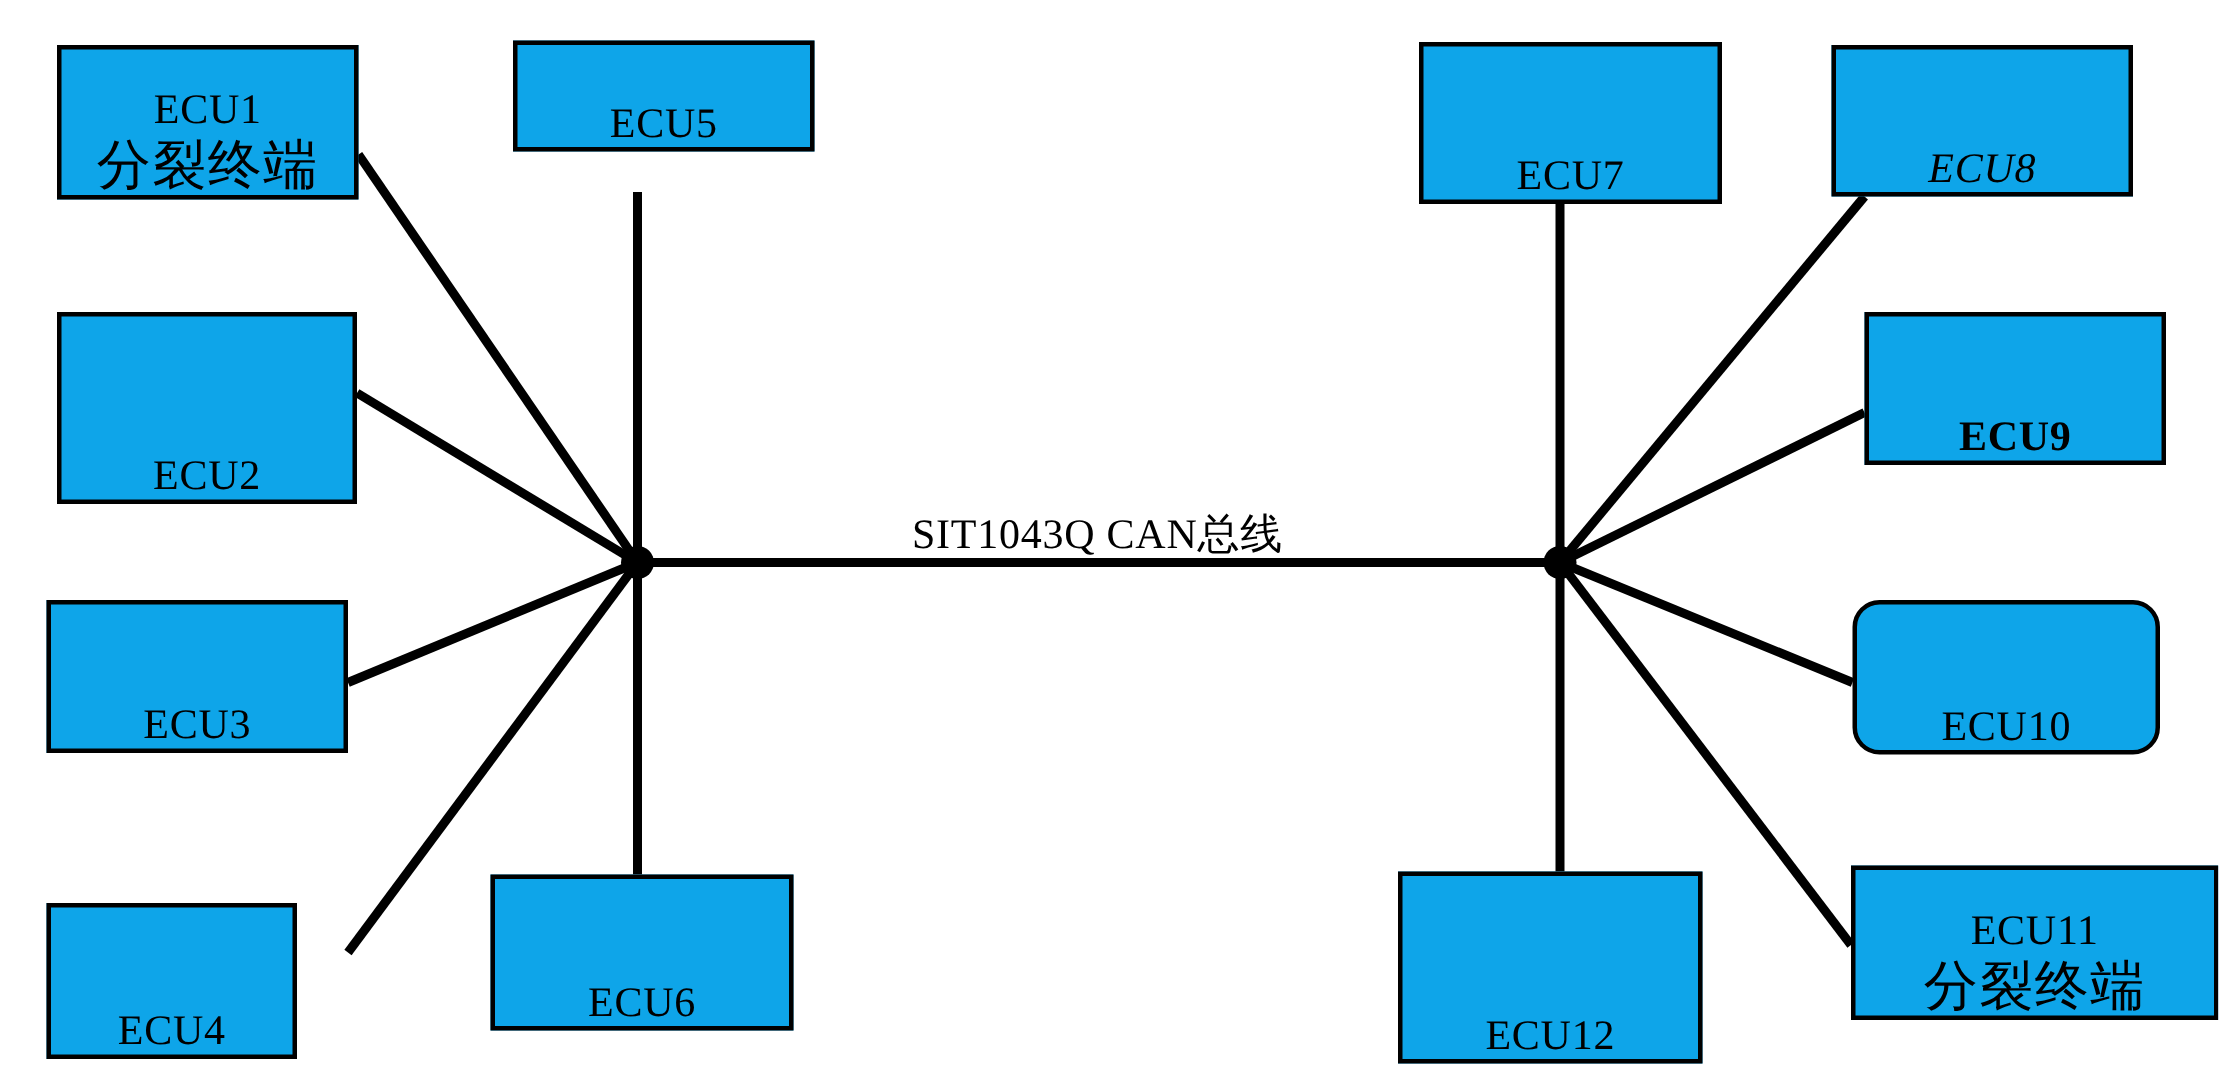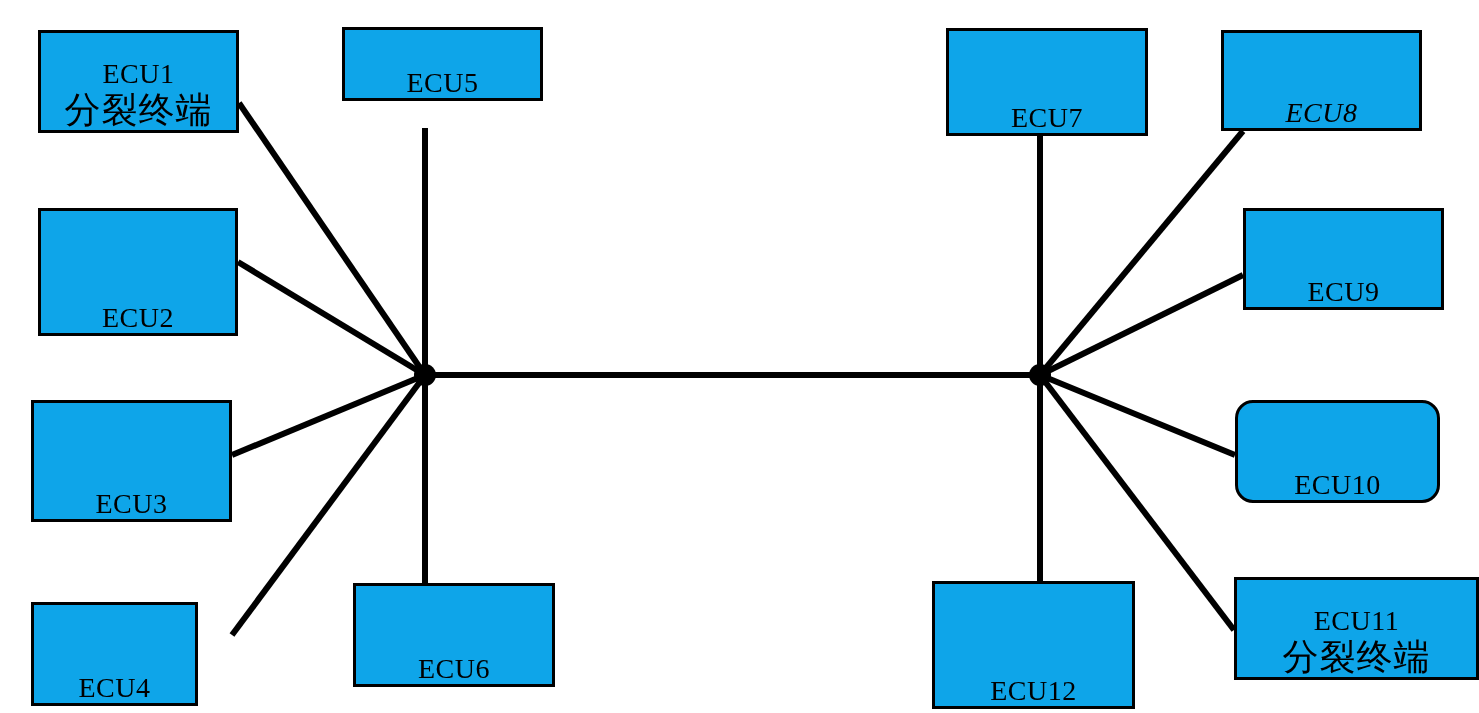--- a/index.html
+++ b/index.html
@@ -77,48 +77,49 @@
         <line x1="1243" y1="131" x2="1040" y2="375"></line>
         <line x1="1243" y1="275" x2="1040" y2="375"></line>
         <line x1="1235" y1="455" x2="1040" y2="375"></line>
         <line x1="1234" y1="630" x2="1040" y2="375"></line>
         <line x1="1040" y1="581" x2="1040" y2="375"></line>
       </g>
     <circle id="left-junction" cx="425" cy="375" r="11" fill="#000000"></circle>
     <circle id="right-junction" cx="1040" cy="375" r="11" fill="#000000"></circle>
   </svg>
 
+  <div class="bus-label" id="bus-label" style="left: 608px; top: 337px;">SIT1043Q  CAN总线</div>
 
   <div id="nodes-layer">
       <div class="ecu-box" style="left: 38px; top: 30px; width: 201px; height: 103px; border-color: rgb(0, 0, 0);">
         <div class="ecu-label">ECU1</div>
         <div class="ecu-sublabel">分裂终端</div>
       </div>
       <div class="ecu-box" style="left: 38px; top: 208px; width: 200px; height: 128px; border-color: rgb(0, 0, 0);">
         <div class="ecu-label">ECU2</div>
       </div>
-      <div class="ecu-box" style="left: 31px; top: 400px; width: 201px; height: 122px; border-color: rgb(0, 0, 0);">
+      <div class="ecu-box" style="left: 31px; top: 400px; width: 201px; height: 102px; border-color: rgb(0, 0, 0);">
         <div class="ecu-label">ECU3</div>
       </div>
       <div class="ecu-box" style="left: 31px; top: 602px; width: 167px; height: 104px; border-color: rgb(0, 0, 0);">
         <div class="ecu-label">ECU4</div>
       </div>
       <div class="ecu-box" style="left: 342px; top: 27px; width: 201px; height: 74px; border-color: rgb(0, 0, 0);">
         <div class="ecu-label">ECU5</div>
       </div>
-      <div class="ecu-box" style="left: 327px; top: 583px; width: 202px; height: 104px; border-color: rgb(0, 0, 0); margin-left: 26px;">
+      <div class="ecu-box" style="left: 327px; top: 583px; width: 202px; height: 104px; border-color: rgb(0, 0, 0);">
         <div class="ecu-label">ECU6</div>
       </div>
       <div class="ecu-box" style="left: 946px; top: 28px; width: 202px; height: 108px; border-color: rgb(0, 0, 0);">
         <div class="ecu-label">ECU7</div>
       </div>
       <div class="ecu-box" style="left: 1221px; top: 30px; width: 201px; height: 101px; border-color: rgb(0, 0, 0); font-style: italic;">
         <div class="ecu-label">ECU8</div>
       </div>
-      <div class="ecu-box" style="left: 1243px; top: 208px; width: 201px; height: 102px; border-color: rgb(0, 0, 0);">
+      <div class="ecu-box" style="left: 1243px; top: 208px; width: 201px; height: 102px; border-color: rgb(0, 0, 0); font-weight: bold;">
         <div class="ecu-label">ECU9</div>
       </div>
       <div class="ecu-box" style="left: 1235px; top: 400px; width: 205px; height: 103px; border-color: rgb(0, 0, 0); border-radius: 18px;">
         <div class="ecu-label">ECU10</div>
       </div>
       <div class="ecu-box" style="left: 1234px; top: 577px; width: 245px; height: 103px; border-color: rgb(0, 0, 0);">
         <div class="ecu-label">ECU11</div>
         <div class="ecu-sublabel">分裂终端</div>
       </div>
       <div class="ecu-box" style="left: 932px; top: 581px; width: 203px; height: 128px; border-color: rgb(0, 0, 0);">

